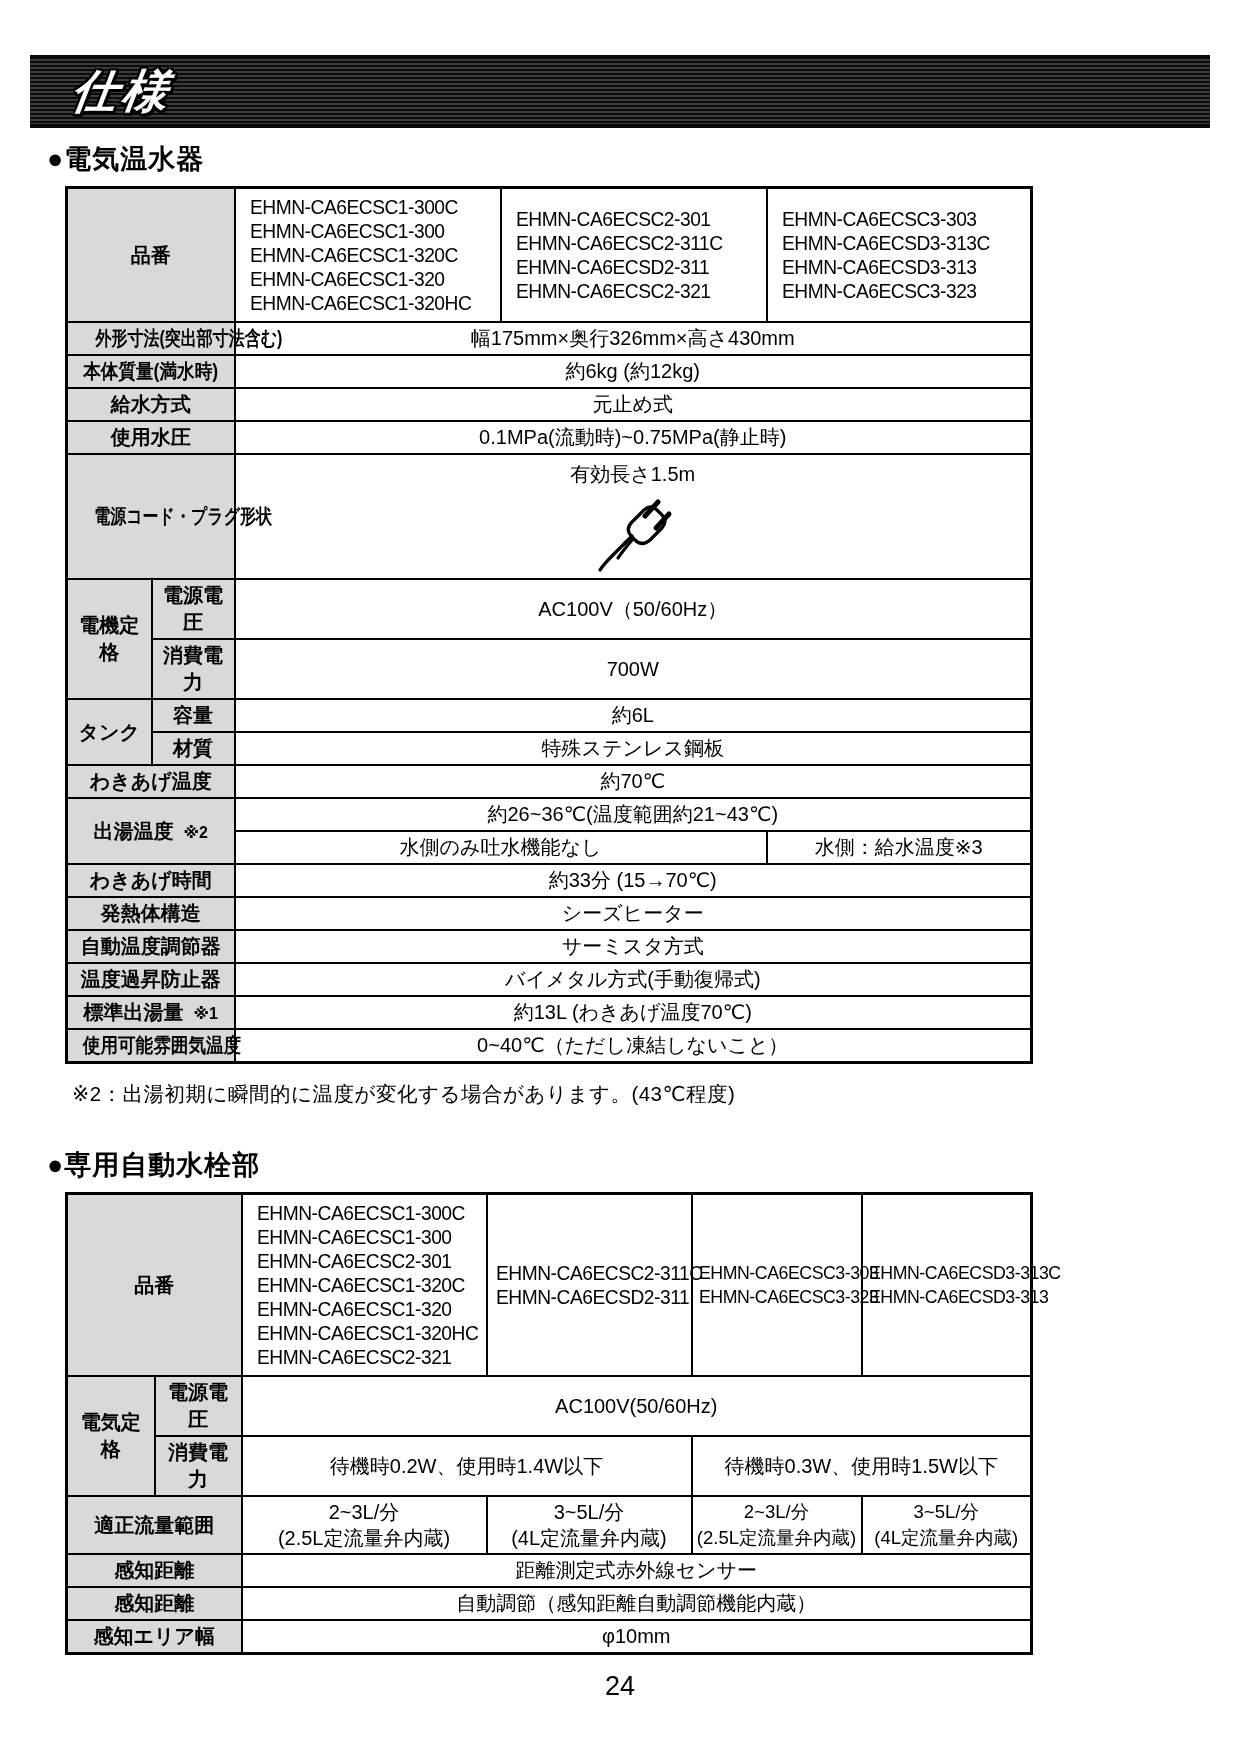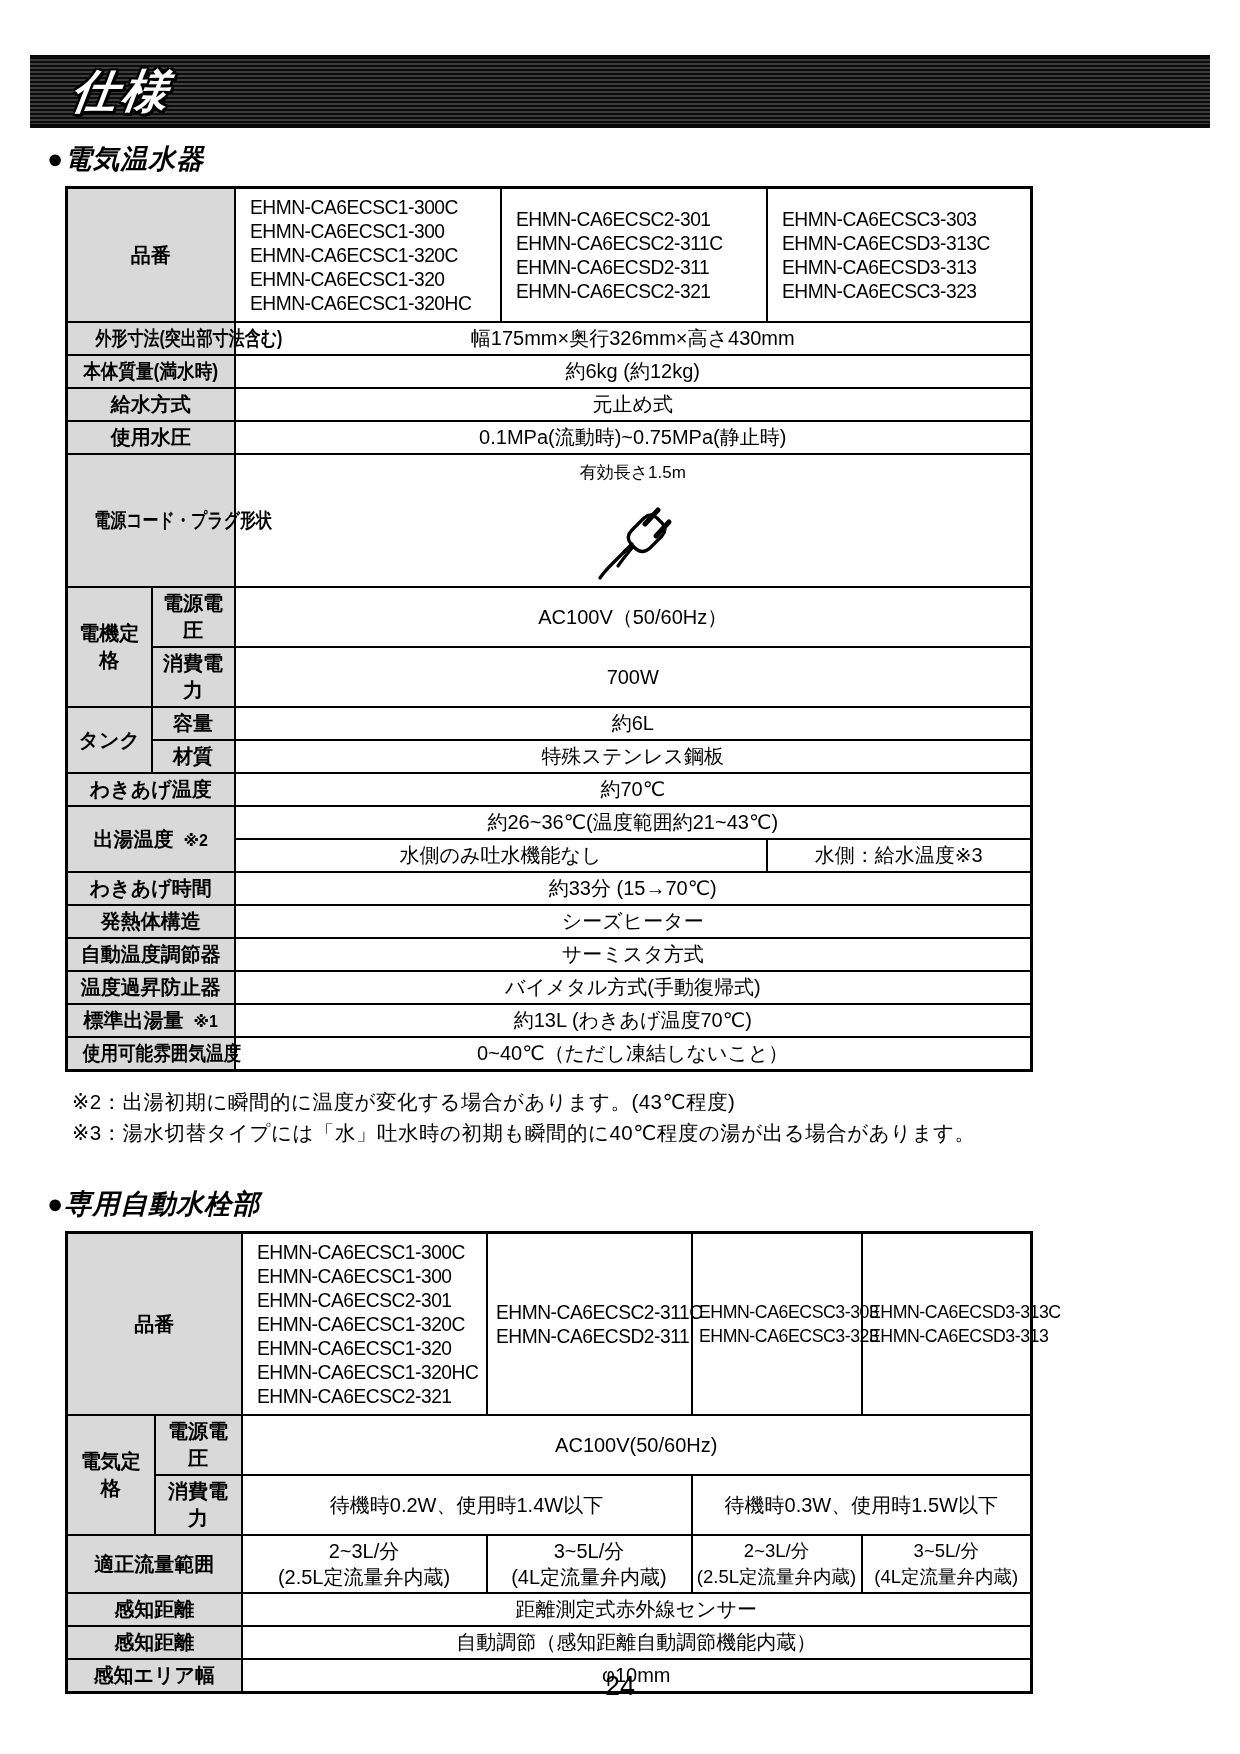--- a/index.html
+++ b/index.html
@@ -38,21 +38,20 @@
       2px 2px 0 #000, -2px -2px 0 #000, 2px -2px 0 #000, -2px 2px 0 #000,
       3px 3px 0 #000, 0 3px 0 #000, 3px 0 0 #000;
   }
 
   
   .sec-heading {
     margin-left: 47px;
     font-size: 27px;
     font-weight: bold;
     letter-spacing: 1px;
-    font-style: italic;
   }
   .sec-heading.first { margin-top: 13px; }
   .sec-heading.second { margin-top: 38px; }
 
   
   table.spec {
     margin-left: 65px;
     margin-top: 9px;
     border-collapse: collapse;
     table-layout: fixed;
@@ -82,21 +81,21 @@
     white-space: nowrap;
   }
   .models-cell div { transform: scaleX(0.96); transform-origin: left center; }
   .sq { display: inline-block; white-space: nowrap; transform: scaleX(0.8); transform-origin: center; }
   .sq88 { display: inline-block; white-space: nowrap; transform: scaleX(0.88); transform-origin: center; }
   .note-mark { font-size: 16px; font-weight: bold; margin-left: 10px; }
   .two-line { line-height: 26px; padding: 4px 0; border-radius: 9px; }
 
   
   .plug-cell { padding: 6px 0 4px 0 !important; }
-  .plug-cell .len { display: block; font-size: 17px; margin-bottom: 14px; }
+  .plug-cell .len { display: block; font-size: 20px; margin-bottom: 2px; }
   .plug-svg { display: block; margin: 2px auto 0 auto; }
 
   
   .notes {
     margin: 14px 0 0 72px;
     font-size: 20.5px;
     line-height: 31px;
     letter-spacing: 0.5px;
   }
 
@@ -240,21 +239,20 @@
     </tr>
     <tr class="h31">
       <th colspan="2"><span class="sq88">使用可能雰囲気温度</span></th>
       <td colspan="3">0~40℃（ただし凍結しないこと）</td>
     </tr>
   </tbody>
 </table>
 
 <div class="notes">
   <div>※2：出湯初期に瞬間的に温度が変化する場合があります。(43℃程度)</div>
-  <div>※3：湯水切替タイプには「水」吐水時の初期も瞬間的に40℃程度の湯が出る場合があります。</div>
 </div>
 
 <div class="sec-heading second">●専用自動水栓部</div>
 
 <table class="spec">
   <colgroup>
     <col style="width:88px">
       <col style="width:87px">
     <col style="width:245px">
       <col style="width:205px">

